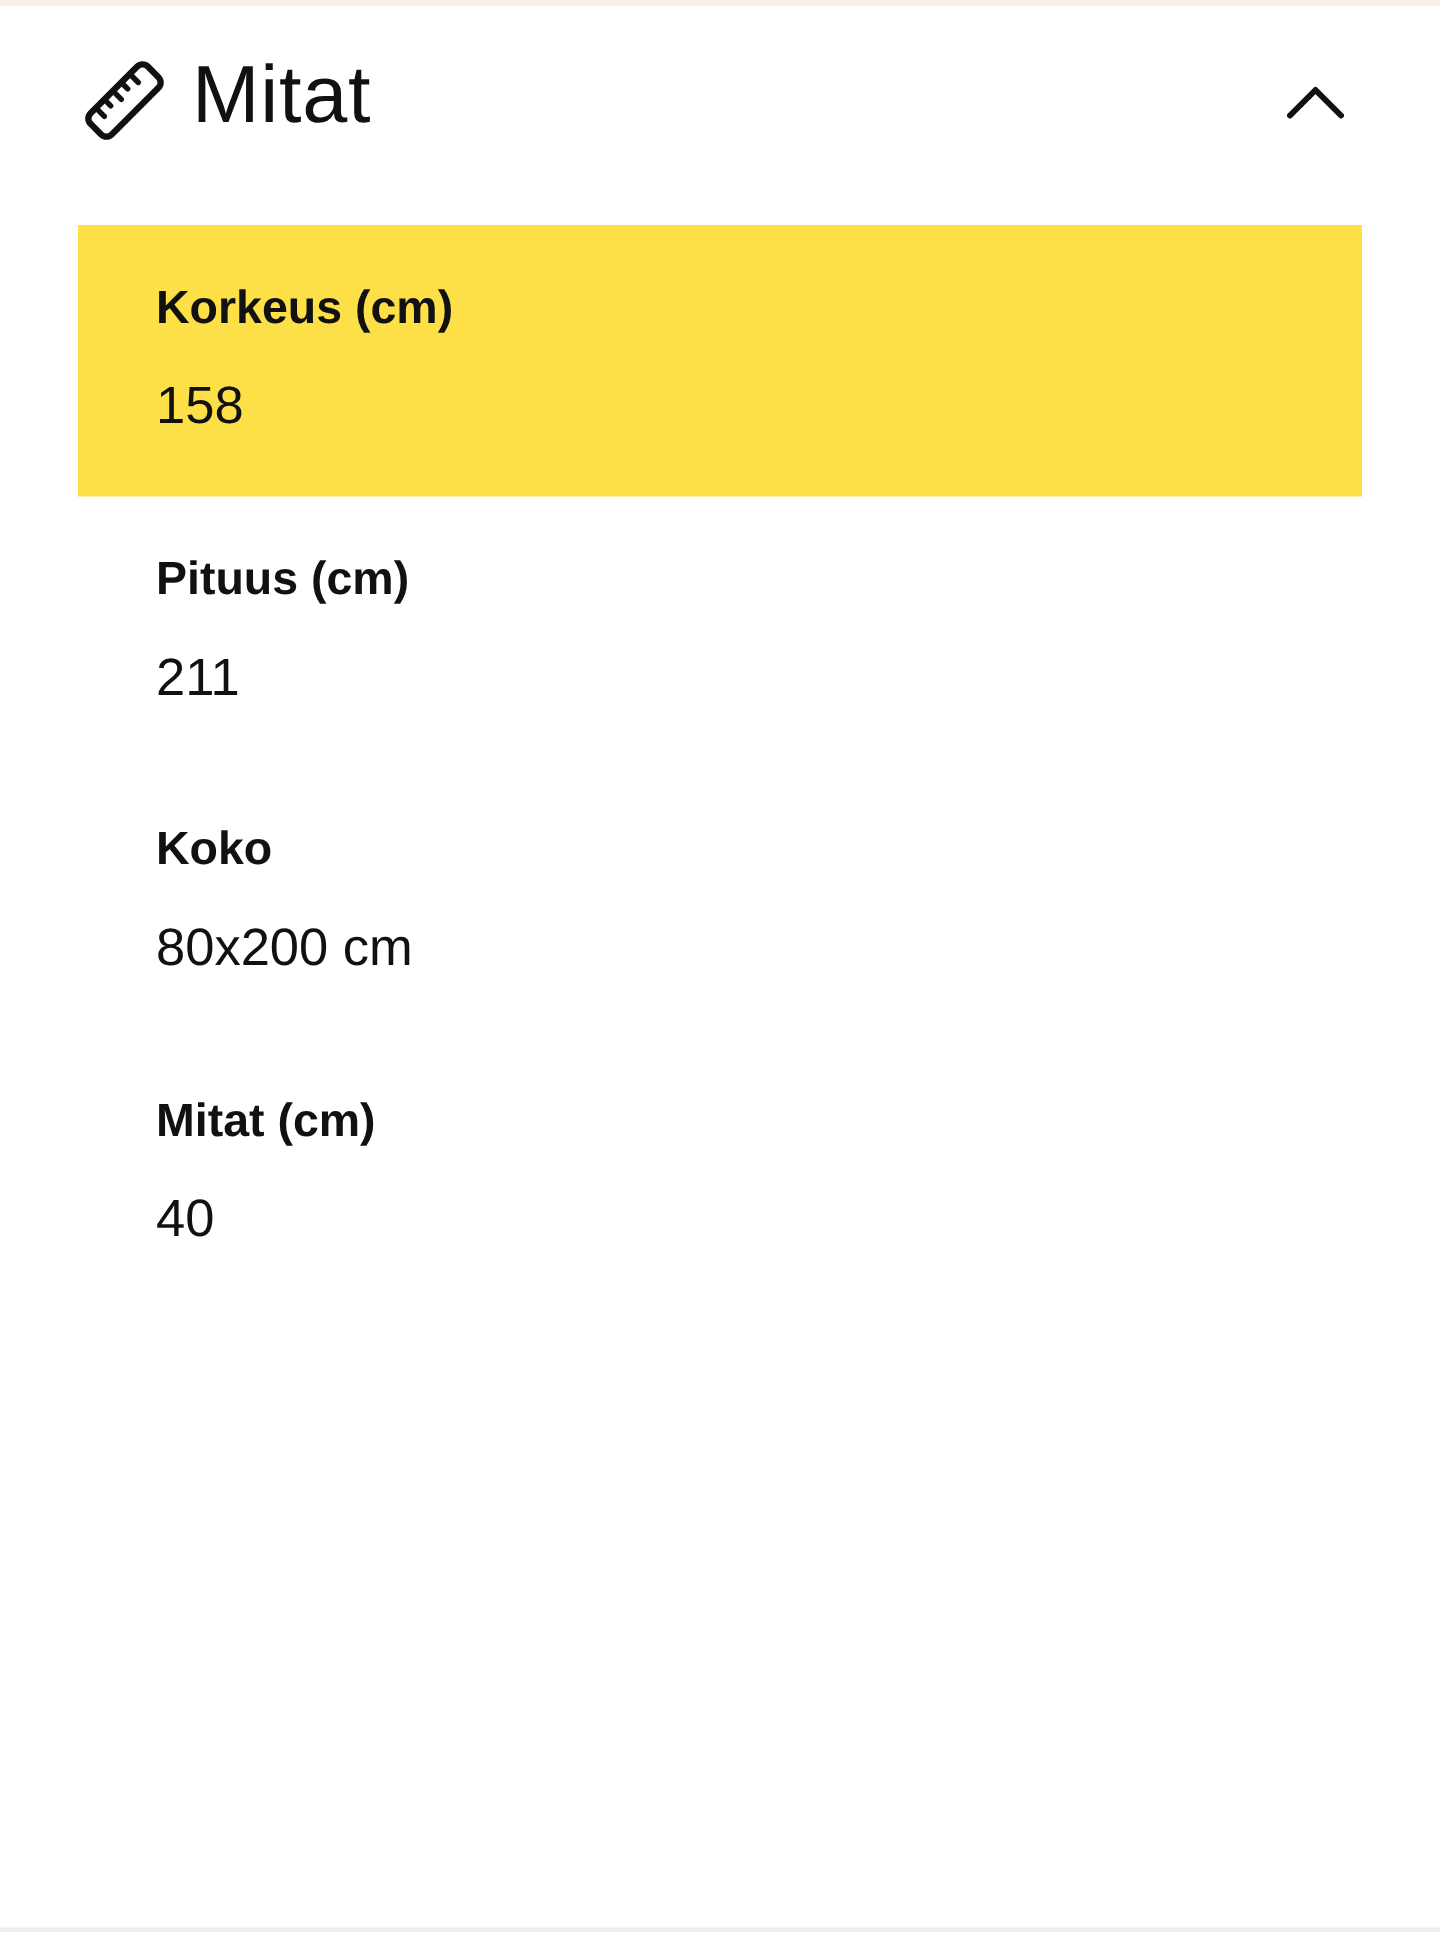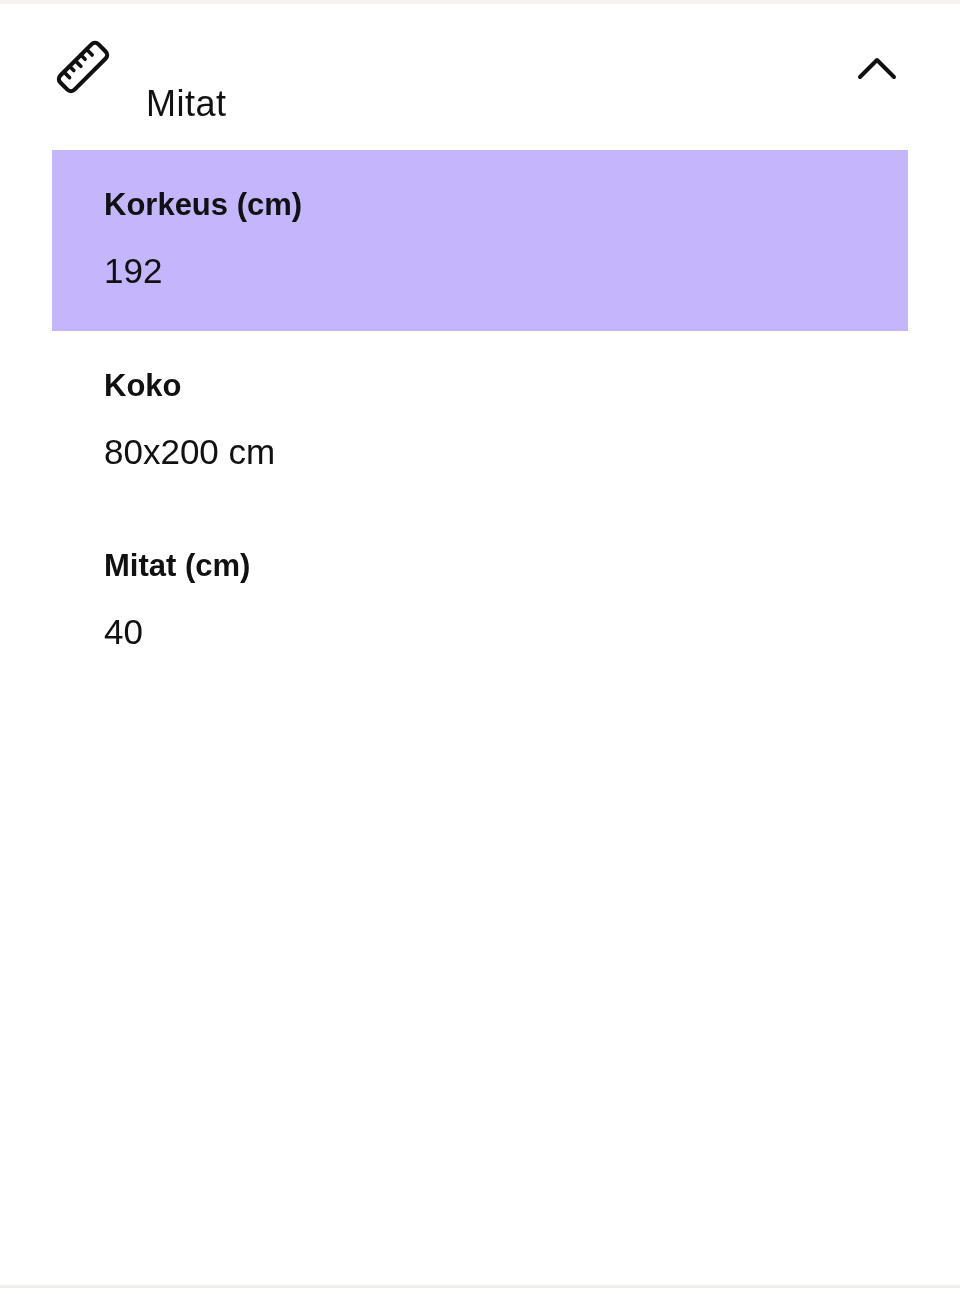--- a/index.html
+++ b/index.html
@@ -28,43 +28,42 @@
       height: 118px;
       cursor: pointer;
     }
     .ruler-icon {
       position: absolute;
       left: 52px; top: 32px;
       width: 62px; height: 62px;
     }
     .acc-title {
       position: absolute;
-      left: 146px; top: 33px;
-      font-size: 36px;
+      left: 128px; top: 33px;
+      font-size: 54px;
       font-weight: 400;
       letter-spacing: 0.5px;
       line-height: 52px;
-      margin-top: 41px;
     }
     .chevron-icon {
       position: absolute;
       left: 856px; top: 48px;
       width: 42px; height: 30px;
     }
     .rows {
       position: absolute;
       left: 52px; top: 146px;
       width: 856px;
     }
     .row {
       height: 180.6px;
       position: relative;
       box-sizing: border-box;
     }
-    .row.shaded { background: #c4b5fd; }
+    .row.shaded { background: #fde047; }
     .row-label {
       position: absolute;
       left: 52px; top: 36px;
       font-size: 31px;
       font-weight: 700;
       line-height: 38px;
       white-space: nowrap;
     }
     .row-value {
       position: absolute;
@@ -100,21 +99,25 @@
     </svg>
     <span class="acc-title">Mitat</span>
     <svg class="chevron-icon" viewBox="0 0 42 30">
       <polyline points="4,25 21,8 38,25" fill="none" stroke="#111" stroke-width="4" stroke-linecap="round" stroke-linejoin="round"></polyline>
     </svg>
   </div>
 
   <div class="rows">
     <div class="row shaded">
       <div class="row-label">Korkeus (cm)</div>
-      <div class="row-value">192</div>
+      <div class="row-value">158</div>
+    </div>
+    <div class="row">
+      <div class="row-label">Pituus (cm)</div>
+      <div class="row-value">211</div>
     </div>
     <div class="row">
       <div class="row-label">Koko</div>
       <div class="row-value">80x200 cm</div>
     </div>
     <div class="row">
       <div class="row-label">Mitat (cm)</div>
       <div class="row-value">40</div>
     </div>
   </div>

